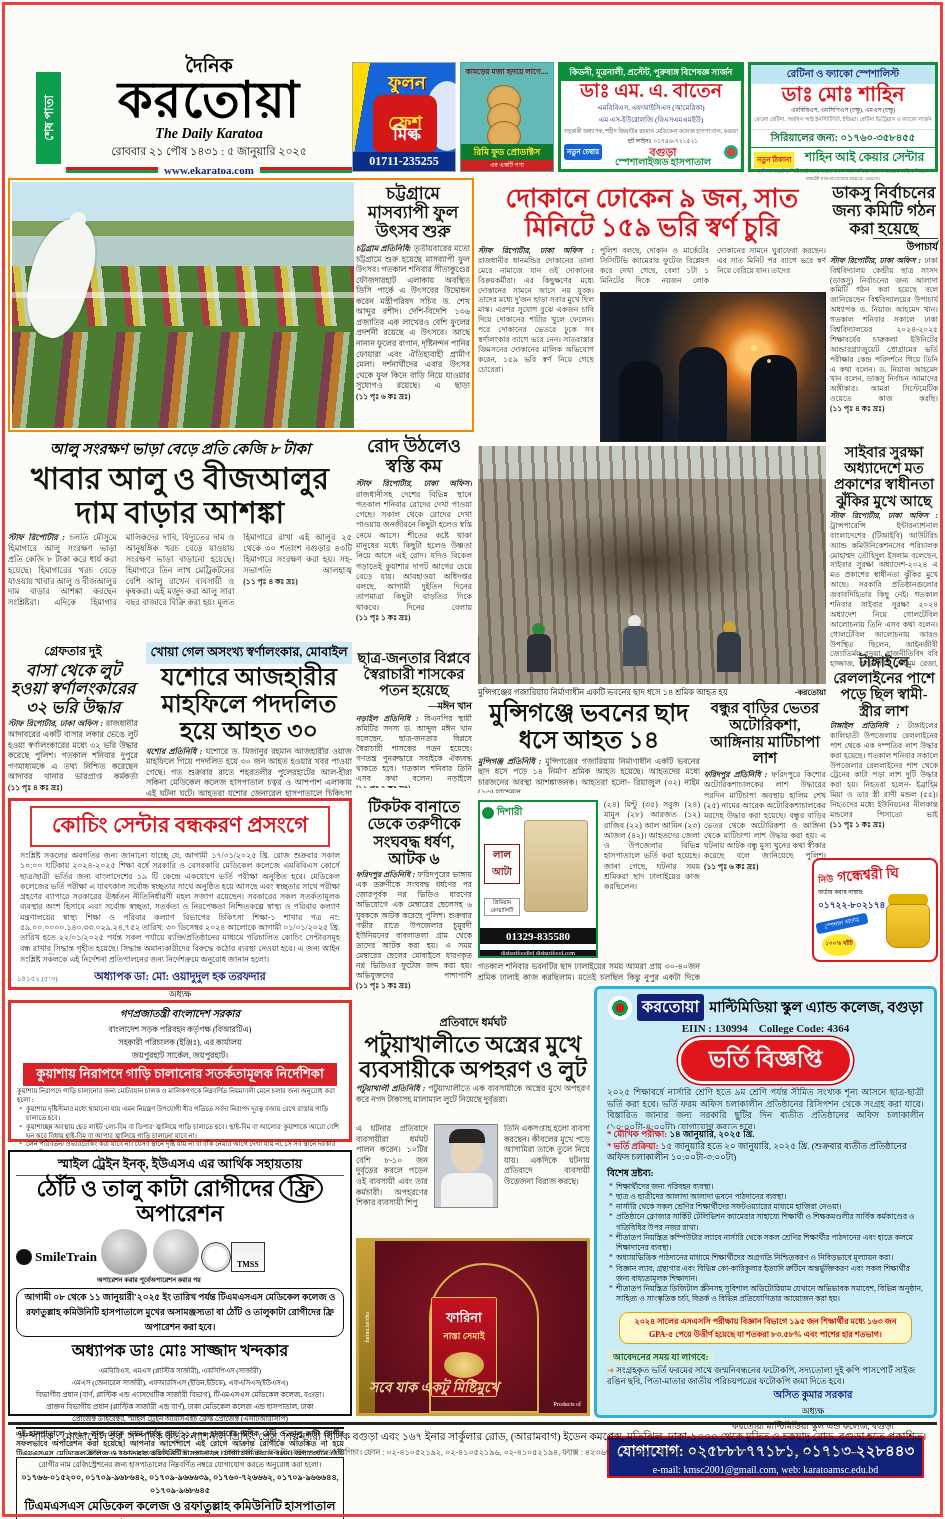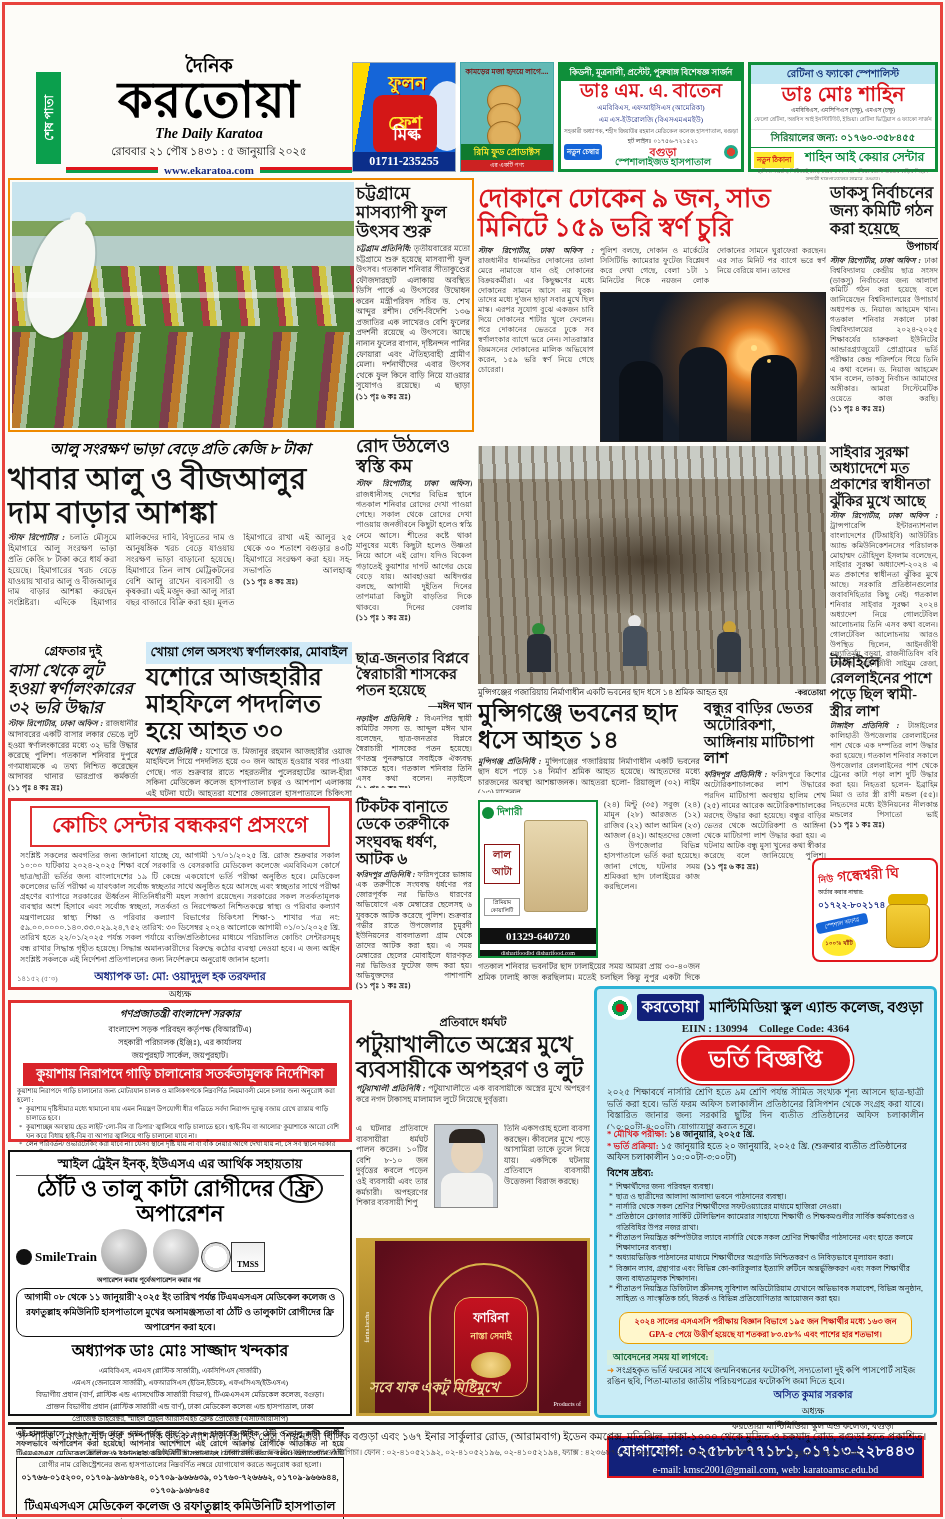--- a/index.html
+++ b/index.html
@@ -3,21 +3,21 @@
 <meta charset="utf-8">
 <style>
 *{box-sizing:border-box}
 body{margin:0;background:#8f8f8f;font-family:"Liberation Serif","DejaVu Serif",serif}
 #page{position:relative;width:945px;height:1519px;background:#fdfcf8;margin:0 auto;overflow:hidden}
 .frame{position:absolute;left:2px;top:2px;right:2px;bottom:2px;border:3px solid #e8433d;pointer-events:none;z-index:60}
 .a{position:absolute}
 .c{text-align:center}
 .b{font-weight:700}
 .i{font-style:italic}
-.hl{font-weight:700;line-height:1.12;color:#141414;text-align:left}
+.hl{font-weight:700;line-height:1.12;color:#141414;text-align:center}
 .red{color:#d9161d}
 .grn{color:#0b8a3e}
 .blu{color:#15267d}
 .bd{font-size:8px;line-height:1.32;text-align:justify;color:#212121;overflow:hidden}
 .by{font-weight:700;font-style:italic}
 .jp{font-weight:700;white-space:nowrap;font-size:7.5px}
 .kick{font-weight:700;text-align:center}
 .cols3{column-count:3;column-gap:9px}
 .v{writing-mode:vertical-rl;transform:rotate(180deg)}
 .ph{position:absolute;overflow:hidden}
@@ -258,21 +258,21 @@
   <div class="a bd" style="left:478px;top:962px;width:222px;height:22px"><span>গতকাল শনিবার ভবনটির ছাদ ঢালাইয়ের সময় আমরা প্রায় ৩০-৪০জন শ্রমিক ঢালাই কাজ করছিলাম। মতেই চলছিল কিন্তু নুপুর একটা দিকে</span> <span class="jp">(১১ পৃঃ ৪ কঃ দ্রঃ)</span></div>
 
   <div class="a" style="left:478px;top:800px;width:120px;height:158px;border:2px solid #0f8f3a;background:#fff">
     <div style="display:flex;align-items:center;gap:3px;padding:2px">
       <span class="dot" style="width:12px;height:12px;background:#0f8f3a"></span>
       <span class="b" style="font-size:10px;color:#0f8f3a">দিশারী</span>
     </div>
     <div class="a" style="left:44px;top:18px;width:64px;height:92px;background:linear-gradient(#e8d8b0,#cdb482);border:1px solid #b09a66;border-radius:3px"></div>
     <div class="a c b" style="left:4px;top:42px;width:36px;font-size:10px;color:#8a1010;border:1.5px solid #8a1010;background:#fff;padding:2px 0">লাল আটা</div>
     <div class="a c" style="left:4px;top:96px;width:36px;font-size:5.5px;border:1px solid #999;background:#fff">প্রিমিয়াম কোয়ালিটি</div>
-    <div class="a c b" style="left:0;bottom:12px;width:100%;font-size:11px;color:#fff;background:#111;padding:2px 0">01329-640720</div>
+    <div class="a c b" style="left:0;bottom:12px;width:100%;font-size:11px;color:#fff;background:#111;padding:2px 0">01329-835580</div>
     <div class="a c" style="left:0;bottom:0;width:100%;font-size:6px;color:#fff;background:#111">disharifoodbd  disharifood.com</div>
   </div>
 
   <div class="a" style="left:704px;top:700px;width:122px">
     <div class="hl" style="font-size:15px">বন্ধুর বাড়ির ভেতর অটোরিকশা, আঙ্গিনায় মাটিচাপা লাশ</div>
     <div class="bd" style="height:212px;margin-top:3px;font-size:7.7px"><span class="by">ফরিদপুর প্রতিনিধি :</span> <span>ফরিদপুরে কিশোর অটোরিকশাচালকের লাশ উদ্ধারের পরদিন মাটিচাপা অবস্থায় হালিম শেখ (২৫) নামের আরেক অটোরিকশাচালকের মরদেহ উদ্ধার করা হয়েছে। বন্ধুর বাড়ির ভেতর থেকে অটোরিকশা ও আঙ্গিনা থেকে মাটিচাপা লাশ উদ্ধার করা হয়। এ ঘটনায় আটক বন্ধু মুসা খুনের কথা স্বীকার করেছে বলে জানিয়েছে পুলিশ।</span> <span class="jp">(১১ পৃঃ ৬ কঃ দ্রঃ)</span></div>
   </div>
 
   <div class="a" style="left:830px;top:184px;width:108px">
     <div class="hl" style="font-size:16px">ডাকসু নির্বাচনের জন্য কমিটি গঠন করা হয়েছে</div>
@@ -319,21 +319,21 @@
       <div class="bd" style="flex:1;height:118px">তিনি একসপ্তাহ হলো ব্যবসা করছেন। কীবলের মুখে পড়ে আসামিরা তাকে তুলে নিয়ে যায়। একদিকে ঘটনায় প্রতিবাদে ব্যবসায়ী উত্তেজনা বিরাজ করছে।</div>
     </div>
     <div class="jp" style="text-align:right">(১১ পৃঃ ৭ কঃ দ্রঃ)</div>
   </div>
 
   <div class="a" style="left:356px;top:1238px;width:234px;height:178px;background:radial-gradient(circle at 50% 45%,#8a1626,#5c0d1a 75%);border:3px solid #caa23a;overflow:hidden">
     <div class="a" style="left:0;top:0;width:16px;height:100%;background:linear-gradient(#caa23a,#8a6a1a);display:flex;align-items:center;justify-content:center">
       <span class="v" style="font-size:6px;color:#fff">farina.laccha</span>
     </div>
     <div class="a" style="left:70px;top:22px;width:110px;height:150px;border:2px solid #d9b44a;border-radius:60px 60px 0 0"></div>
-    <div class="a c" style="left:95px;top:56px;width:74px;height:100px;background:linear-gradient(#c41220,#8e0c18);border-radius:16px;border:1px solid #e8c05a">
+    <div class="a c" style="left:72px;top:56px;width:66px;height:100px;background:linear-gradient(#c41220,#8e0c18);border-radius:2px;border:1px solid #e8c05a">
       <div class="b" style="font-size:13px;color:#fff;margin-top:10px">ফারিনা</div>
       <div class="b" style="font-size:9px;color:#ffe08a">নাস্তা সেমাই</div>
       <div class="dot" style="width:40px;height:26px;background:radial-gradient(circle,#f4d688,#caa23a);margin:8px auto 0"></div>
     </div>
     <div class="a i b" style="left:10px;bottom:13px;font-size:14px;color:#f4dc9a">সবে যাক একটু মিষ্টিমুখে</div>
     <div class="a" style="right:6px;bottom:6px;font-size:6px;color:#fff">Products of</div>
   </div>
 
   <div class="a" style="left:594px;top:986px;width:343px;height:432px;background:#c9ecf6;border:3px solid #2bb3d6;border-radius:6px;padding:5px 10px">
     <div style="display:flex;align-items:center;justify-content:center;gap:5px">

